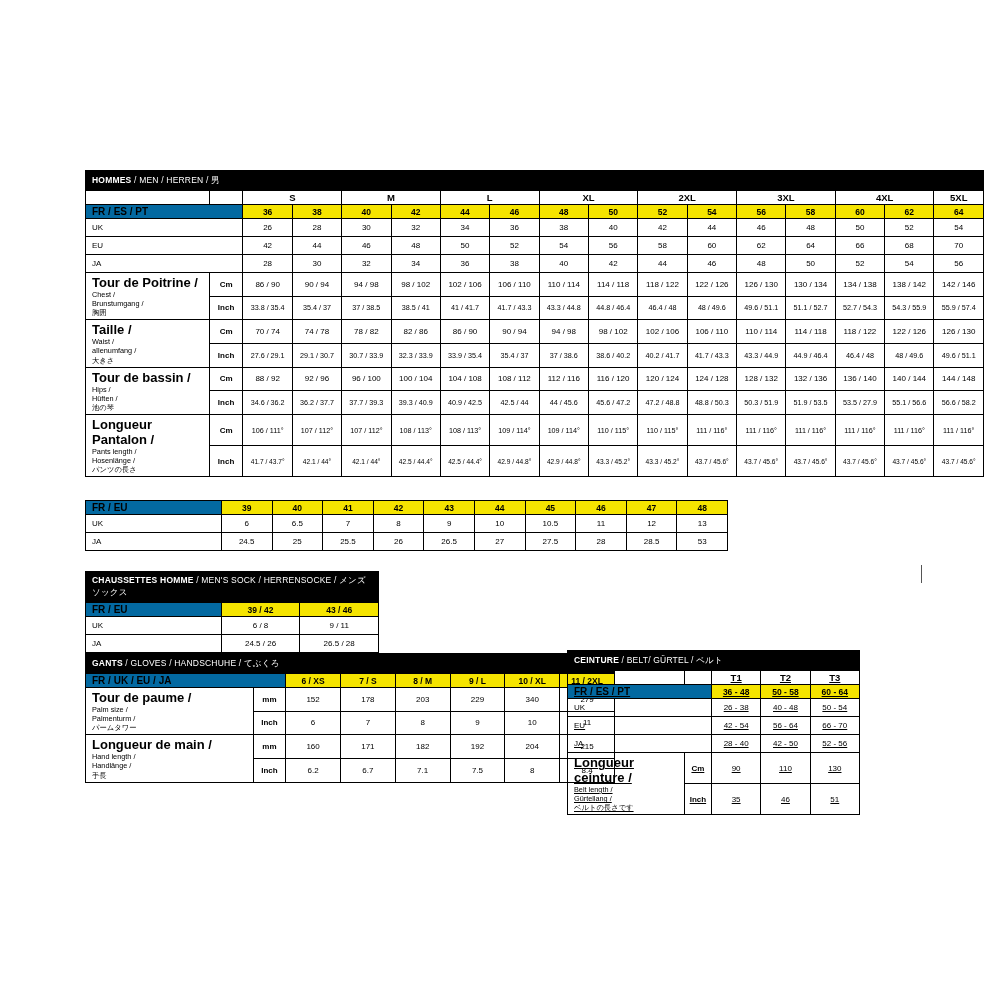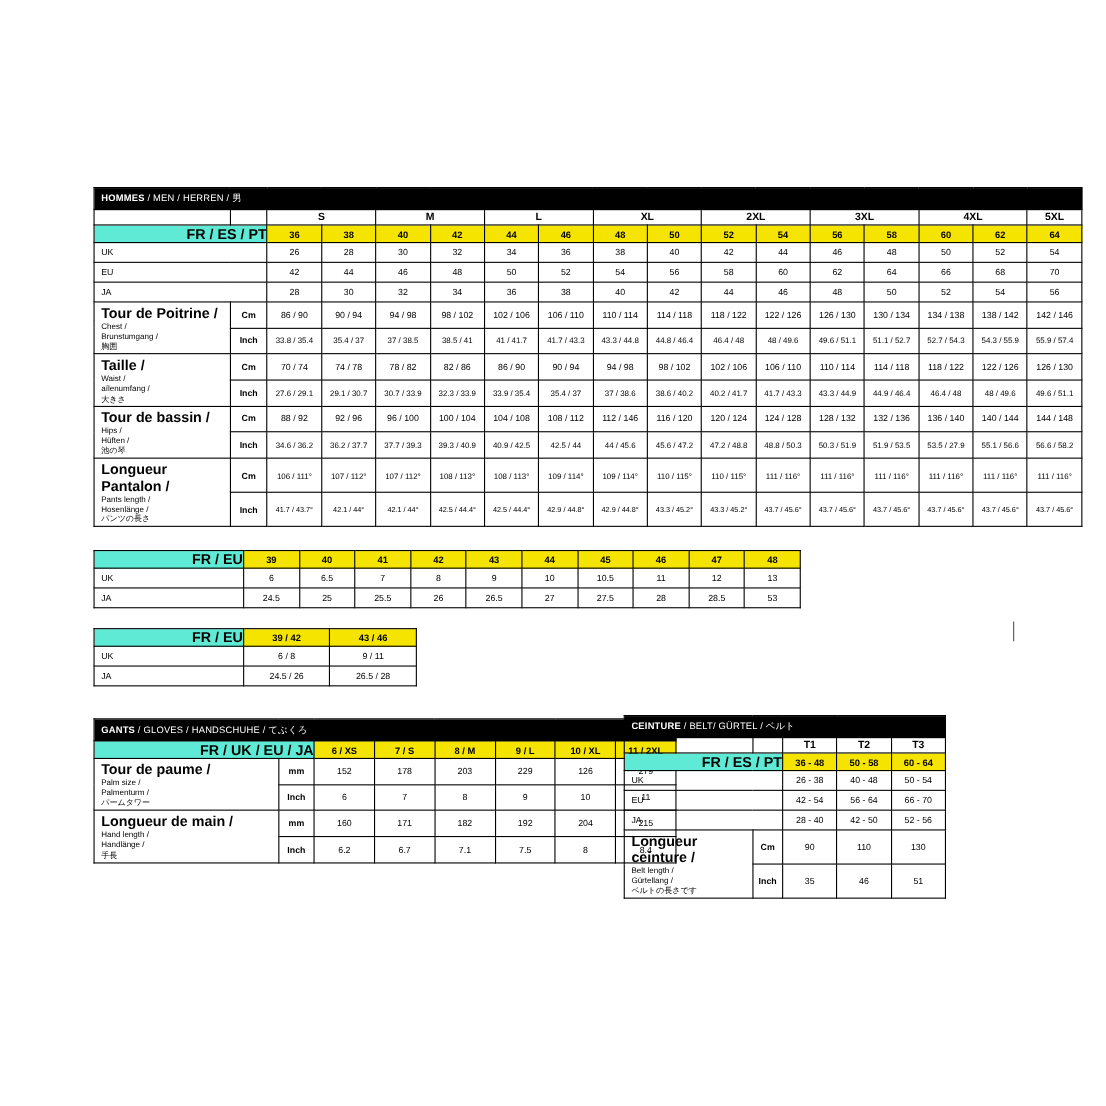--- a/index.html
+++ b/index.html
@@ -7,21 +7,21 @@
   .page{position:relative;width:1005px;height:1005px;margin-left:32px;}
 
   table{border-collapse:collapse;}
   td,th{border:1px solid #000;padding:0;font-weight:normal;text-align:center;vertical-align:middle;}
 
   
   .blkbar{background:#000;color:#fff;font-size:8.5px;font-weight:bold;text-align:left;padding:3px 6px;letter-spacing:.2px;}
   .blkbar .light{font-weight:normal;}
 
   .yel{background:#f5e400;font-weight:bold;font-size:8.5px;}
-  .yel-l{background:#5eead4;font-weight:bold;font-size:13px;text-align:right;padding-left:6px;}
+  .yel-l{background:#0369a1;font-weight:bold;font-size:10px;text-align:left;padding-left:6px;}
 
   .sz{font-weight:bold;font-size:9.5px;}
   .lbl{text-align:left;padding:2px 6px;font-size:8.5px;}
   .lbl b{font-size:13px;}
   .lbl .sub{font-size:7.3px;line-height:1.25;display:block;}
   .unit{font-size:8px;font-weight:bold;width:26px;}
   .val{font-size:8px;}
   .vals{font-size:7.2px;}
   .rowhd{text-align:left;padding:2px 6px;font-size:8px;}
 
@@ -38,21 +38,21 @@
 
   
   #socks-table{position:absolute;left:53px;top:571px;width:294px;}
   #socks-table td{height:13px;}
 
   
   #gloves-table{position:absolute;left:53px;top:653px;width:530px;}
   #gloves-table td{height:13px;}
 
   
-  #belt-table{position:absolute;left:535px;top:650px;width:293px;}
+  #belt-table{position:absolute;left:535px;top:650px;width:293px;text-decoration:underline;}
   #belt-table td{height:13px;}
 
   .tick{position:absolute;left:889px;top:565px;width:1px;height:18px;background:#555;}
 </style>
 </head>
 <body>
 
 <div class="page">
 
   <table id="men-table">
@@ -243,21 +243,21 @@
 Hüften /
 池の琴</span>
       </td>
       <td class="unit">Cm</td>
       <td class="val">88 / 92</td>
       <td class="val">92 / 96</td>
       <td class="val">96 / 100</td>
       <td class="val">100 / 104</td>
       <td class="val">104 / 108</td>
       <td class="val">108 / 112</td>
-      <td class="val">112 / 146</td>
+      <td class="val">112 / 116</td>
       <td class="val">116 / 120</td>
       <td class="val">120 / 124</td>
       <td class="val">124 / 128</td>
       <td class="val">128 / 132</td>
       <td class="val">132 / 136</td>
       <td class="val">136 / 140</td>
       <td class="val">140 / 144</td>
       <td class="val">144 / 148</td>
     </tr>
     <tr>
@@ -363,20 +363,25 @@
       <td class="val">27.5</td>
       <td class="val">28</td>
       <td class="val">28.5</td>
       <td class="val">53</td>
     </tr>
   </tbody>
     </table>
 
   <table id="socks-table">
     <tbody>
+        <tr>
+      <td class="blkbar" colspan="3">
+        <span>CHAUSSETTES HOMME</span><span class="light"> / MEN'S SOCK / HERRENSOCKE / メンズソックス</span>
+      </td>
+    </tr>
     <tr>
       <td class="yel-l" style="width:133px">FR / EU</td>
       <td class="yel" style="width:80px">39 / 42</td>
       <td class="yel" style="width:80px">43 / 46</td>
     </tr>
     <tr>
       <td class="rowhd">UK</td>
       <td class="val">6 / 8</td>
       <td class="val">9 / 11</td>
     </tr>
@@ -409,21 +414,21 @@
         <b>Tour de paume /</b>
         <span class="sub" style="white-space:pre-line">Palm size /
 Palmenturm /
 パームタワー</span>
       </td>
       <td class="unit" style="width:28px">mm</td>
       <td class="val">152</td>
       <td class="val">178</td>
       <td class="val">203</td>
       <td class="val">229</td>
-      <td class="val">126</td>
+      <td class="val">340</td>
       <td class="val">279</td>
     </tr>
     <tr>
       <td class="unit">Inch</td>
       <td class="val">6</td>
       <td class="val">7</td>
       <td class="val">8</td>
       <td class="val">9</td>
       <td class="val">10</td>
       <td class="val">11</td>

